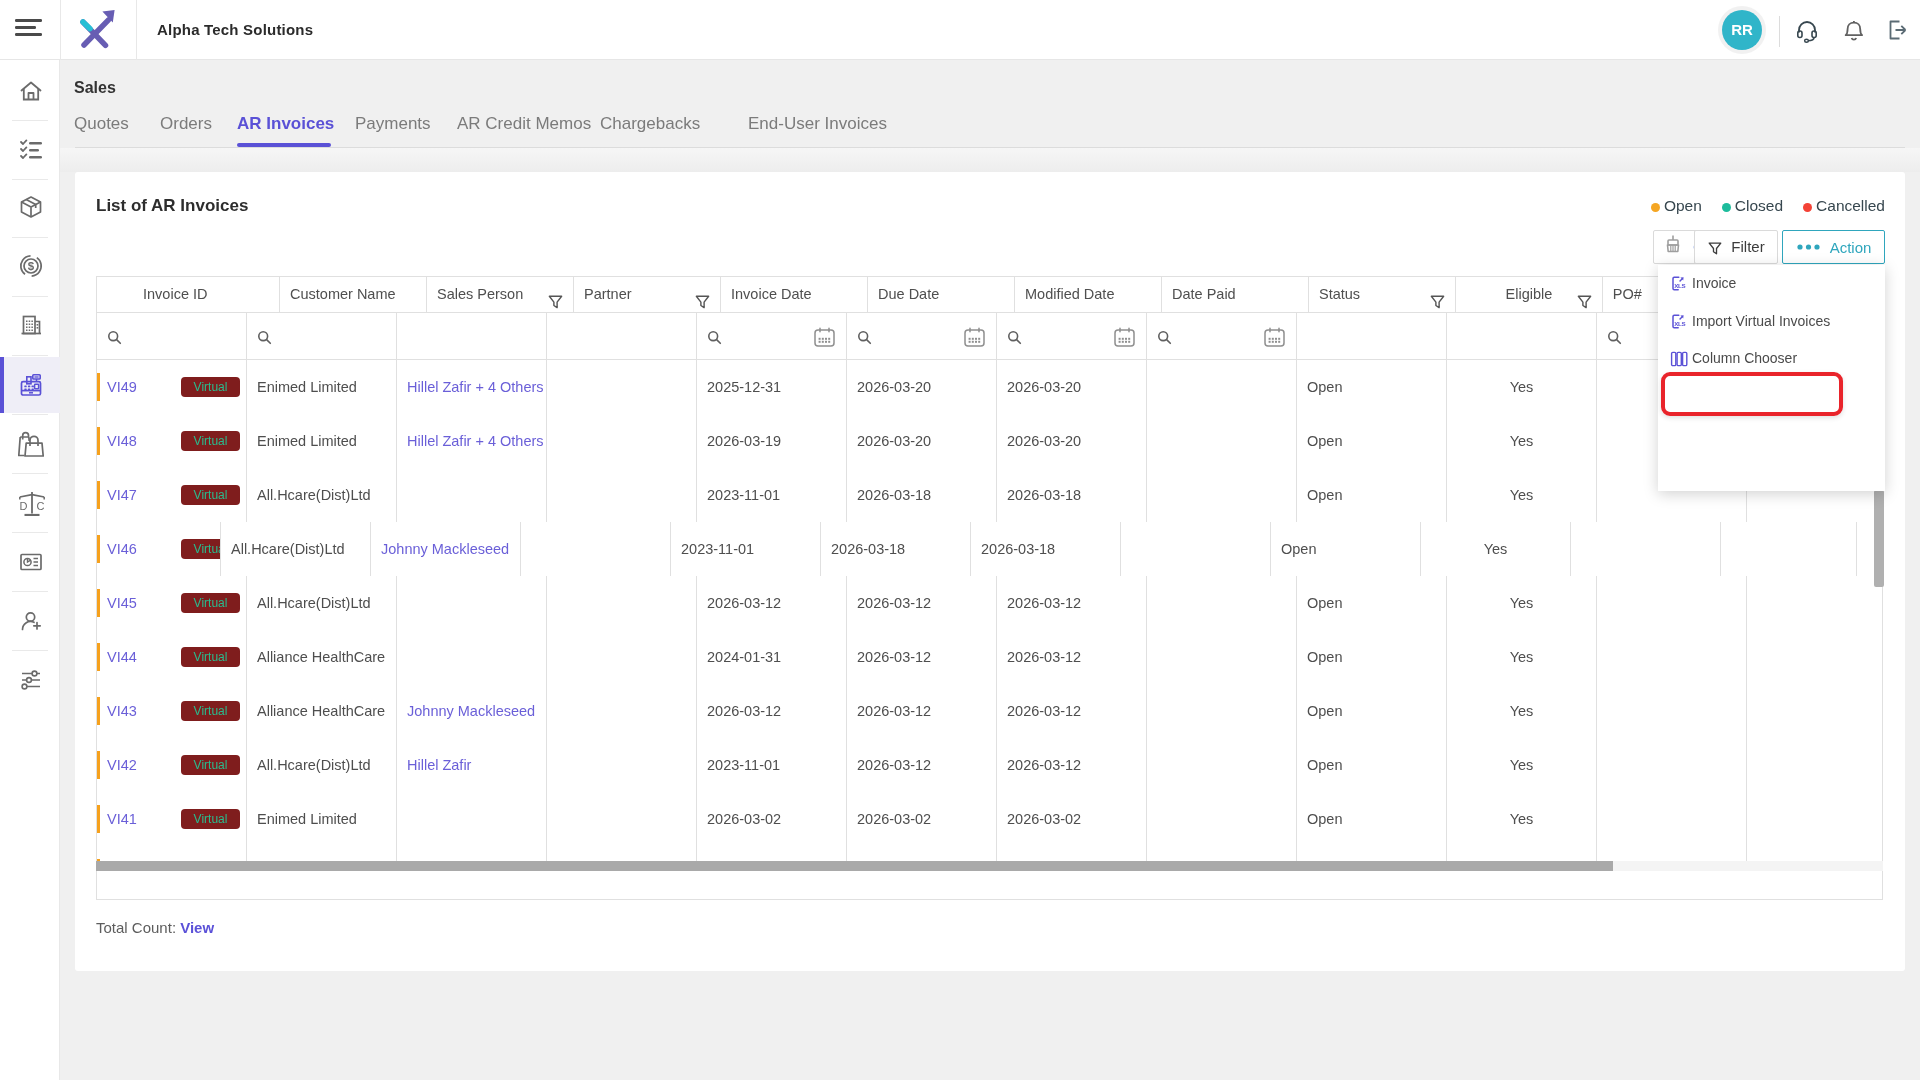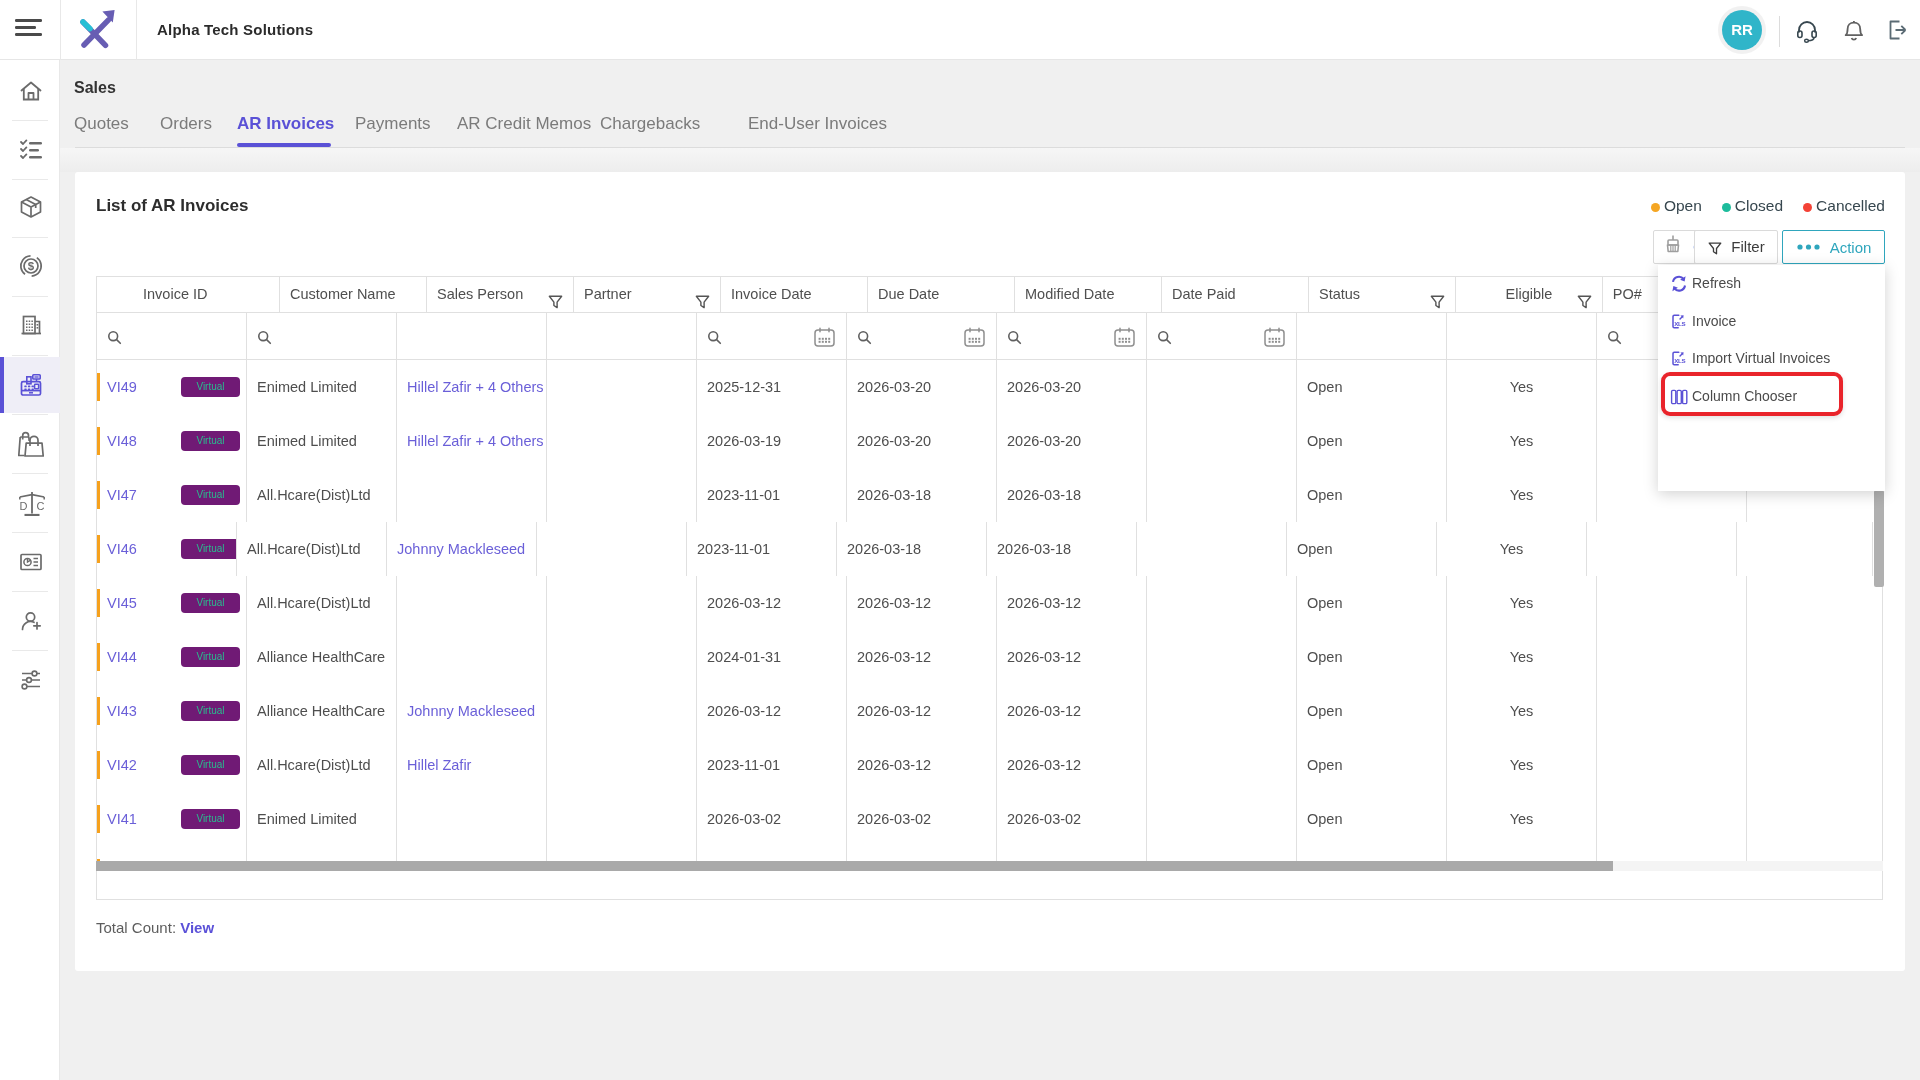--- a/index.html
+++ b/index.html
@@ -43,21 +43,21 @@
 .hcell,.scell{border-right:1px solid #e0e0e0;position:relative;font-size:14.5px;color:#4f4f4f;}
 .hcell{line-height:35px;padding-left:10px;white-space:nowrap;overflow:hidden;}
 .hcell .fun{position:absolute;right:9px;top:11px;}
 .scell .mag{position:absolute;left:10px;top:17px;}
 .scell .cal{position:absolute;right:11px;top:14px;}
 #tbody{position:relative;height:502px;overflow:hidden;border-left:1px solid #e0e0e0;border-top:1px solid #e0e0e0;}
 .drow{display:flex;height:54px;position:relative;}
 .dcell{border-right:1px solid #e0e0e0;position:relative;font-size:14.5px;color:#4e4e4e;line-height:54px;padding-left:10px;white-space:nowrap;overflow:hidden;}
 .obar{position:absolute;left:0;top:13px;width:3px;height:28px;background:#f6a11d;}
 .vid{position:absolute;left:10px;top:0;line-height:54px;color:#6a5fd8;}
-.vbadge{position:absolute;left:84px;top:17px;width:59px;height:20px;background:#701a75;color:#29bc8e;font-size:10px;text-align:center;line-height:20px;border-radius:4px;}
+.vbadge{position:absolute;left:84px;top:17px;width:59px;height:20px;background:#7f1d1d;color:#29bc8e;font-size:12px;text-align:center;line-height:20px;border-radius:4px;}
 .link{color:#6a5fd8;}
 .ctr{padding-left:0;text-align:center;}
 
 #hscroll{position:absolute;left:21px;top:689px;width:1787px;height:10px;background:#f4f4f4;}
 #hthumb{position:absolute;left:0;top:0;width:1517px;height:10px;background:#a9a9a9;}
 #bstrip{position:absolute;left:21px;top:699px;width:1787px;height:29px;border:1px solid #e0e0e0;border-top:none;background:#fff;}
 #vthumb{position:absolute;left:1799px;top:318px;width:10px;height:97px;background:#b0b0b0;border-radius:2px;}
 #tcount{position:absolute;left:21px;top:747px;font-size:15px;color:#5d5d5d;}
 #tcount b{color:#5b51d8;}
 
@@ -401,21 +401,21 @@
 <div class="dcell" style="width:150px;">2023-11-01</div>
 <div class="dcell" style="width:150px;">2026-03-18</div>
 <div class="dcell" style="width:150px;">2026-03-18</div>
 <div class="dcell" style="width:150px;"></div>
 <div class="dcell" style="width:150px;">Open</div>
 <div class="dcell ctr" style="width:150px;">Yes</div>
 <div class="dcell" style="width:150px;"></div>
 <div class="dcell" style="width:136px;"></div>
 </div>
 <div class="drow">
-<div class="dcell" style="width:140px;padding-left:0;">
+<div class="dcell" style="width:124px;padding-left:0;">
             <span class="obar"></span>
             <span class="vid">VI46</span>
             <span class="vbadge">Virtual</span>
           </div>
 <div class="dcell" style="width:150px;">All.Hcare(Dist)Ltd</div>
 <div class="dcell link" style="width:150px;">Johnny Mackleseed</div>
 <div class="dcell" style="width:150px;"></div>
 <div class="dcell" style="width:150px;">2023-11-01</div>
 <div class="dcell" style="width:150px;">2026-03-18</div>
 <div class="dcell" style="width:150px;">2026-03-18</div>
@@ -535,29 +535,20 @@
 </div>
 </div>
 <div id="hscroll">
       <div id="hthumb"></div>
     </div>
 <div id="bstrip"></div>
 <div id="vthumb"></div>
 <div id="tcount">Total Count: <b>View</b></div>
 </div>
 <div id="menu">
-<div class="mitem">
-      <svg width="18" height="18" viewBox="0 0 18 18">
-        <path d="M3.0 6.9 A6 6 0 0 1 13.6 4.0" fill="none" stroke="#5a51d6" stroke-width="2.1"></path>
-        <path d="M15.6 1.2 L14.6 6.5 L10.1 4.7 Z" fill="#5a51d6"></path>
-        <path d="M15.0 10.5 A6 6 0 0 1 4.4 13.4" fill="none" stroke="#5a51d6" stroke-width="2.1"></path>
-        <path d="M2.4 16.2 L3.4 10.9 L7.9 12.7 Z" fill="#5a51d6"></path>
-      </svg>
-      <span class="mt">Refresh</span>
-    </div>
 <div class="mitem">
       <svg width="19" height="18" viewBox="0 0 19 18">
         <path d="M8.8 2.2 H4.2 Q3 2.2 3 3.4 V13.6 Q3 14.8 4.2 14.8 H8.2" fill="none" stroke="#5a51d6" stroke-width="1.5" stroke-linecap="round"></path>
         <path d="M9.6 6.4 L12.2 3.8" stroke="#5a51d6" stroke-width="1.4"></path>
         <path d="M10.4 2.6 L13.6 2.2 L13.2 5.4 Z" fill="#5a51d6"></path>
         <text x="9.8" y="12.6" font-size="6.2" font-weight="bold" font-family="Liberation Sans" fill="#5a51d6" text-anchor="middle" letter-spacing="-0.3">XLS</text>
       </svg>
       <span class="mt">Invoice</span>
     </div>
 <div class="mitem">

